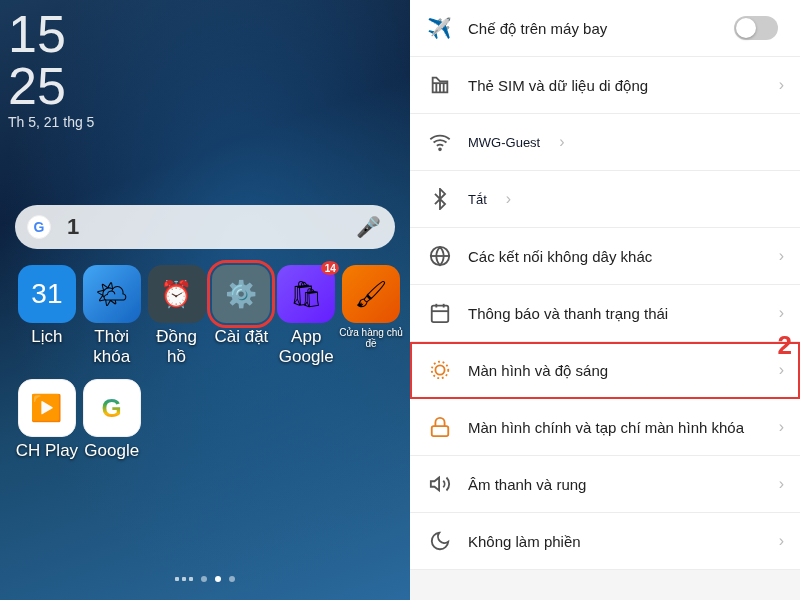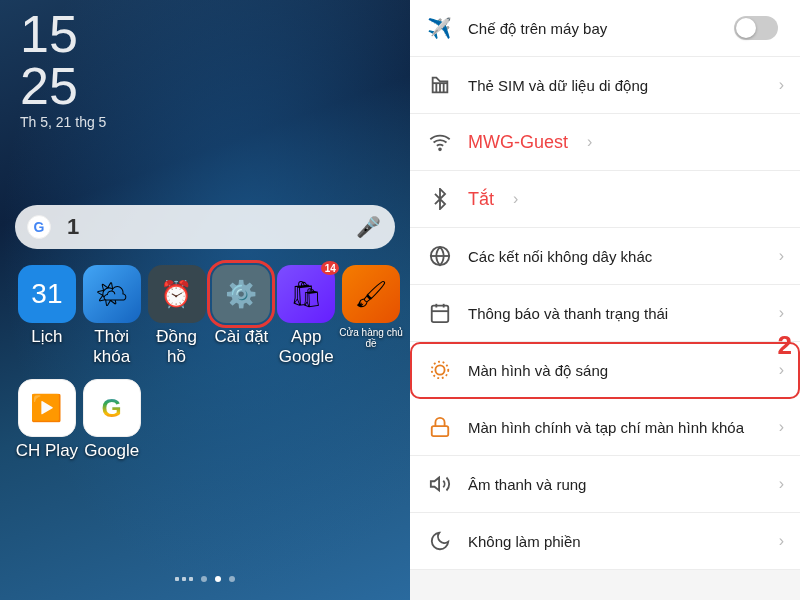--- a/index.html
+++ b/index.html
@@ -25,21 +25,21 @@
       content: '';
       position: absolute;
       top: 0; left: 0; right: 0; bottom: 0;
       background: radial-gradient(ellipse at 60% 40%, rgba(30,100,160,0.6) 0%, transparent 70%);
     }
 
     
     .time-display {
       position: absolute;
       top: 8px;
-      left: 20px;
+      left: 8px;
       color: white;
     }
     .time-hours {
       font-size: 52px;
       font-weight: 300;
       line-height: 1;
       opacity: 0.9;
     }
     .time-minutes {
       font-size: 52px;
@@ -194,43 +194,42 @@
       min-height: 56px;
       position: relative;
       background: white;
     }
 
     .settings-item.highlighted-item {
       background: white;
       outline: 2.5px solid #e53935;
       outline-offset: -2px;
       z-index: 2;
-      border-radius: 10px;
     }
 
     .settings-icon {
       width: 28px;
       height: 28px;
       display: flex;
       align-items: center;
       justify-content: center;
       font-size: 20px;
       flex-shrink: 0;
       margin-right: 14px;
     }
 
     .settings-text {
       flex: 1;
       font-size: 15px;
       color: #222;
     }
 
     .settings-value {
-      font-size: 18px;
-      color: #ef4444;
+      font-size: 13px;
+      color: #0f172a;
       margin-right: 19px;
     }
 
     .settings-chevron {
       color: #bbb;
       font-size: 16px;
     }
 
     
     .toggle-switch {

